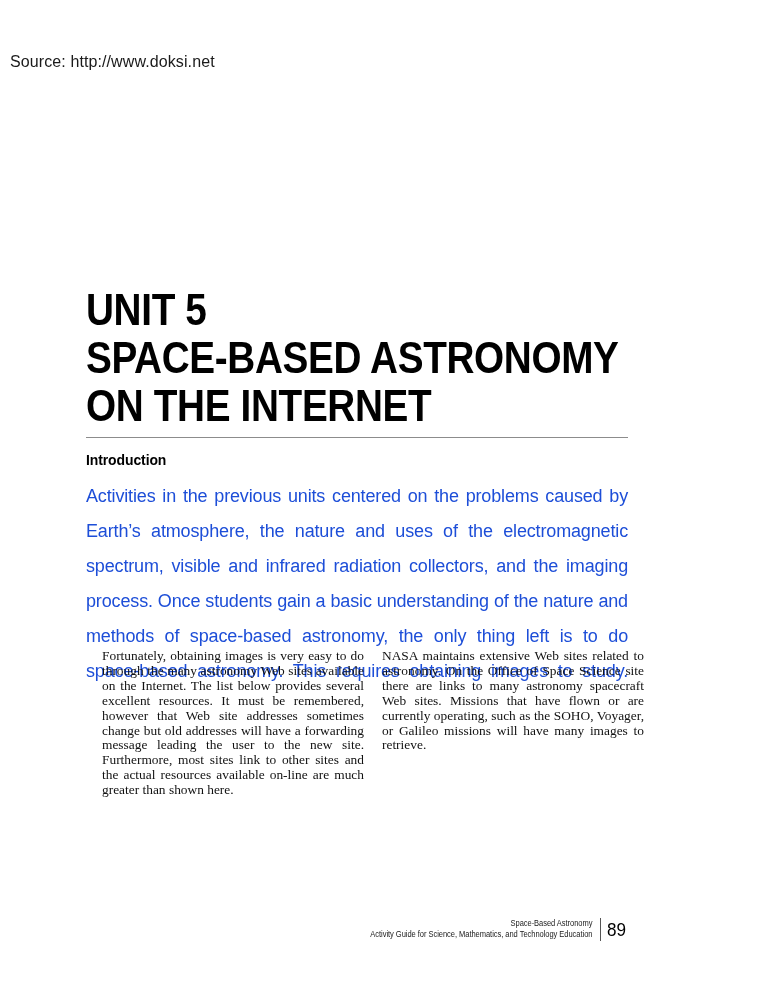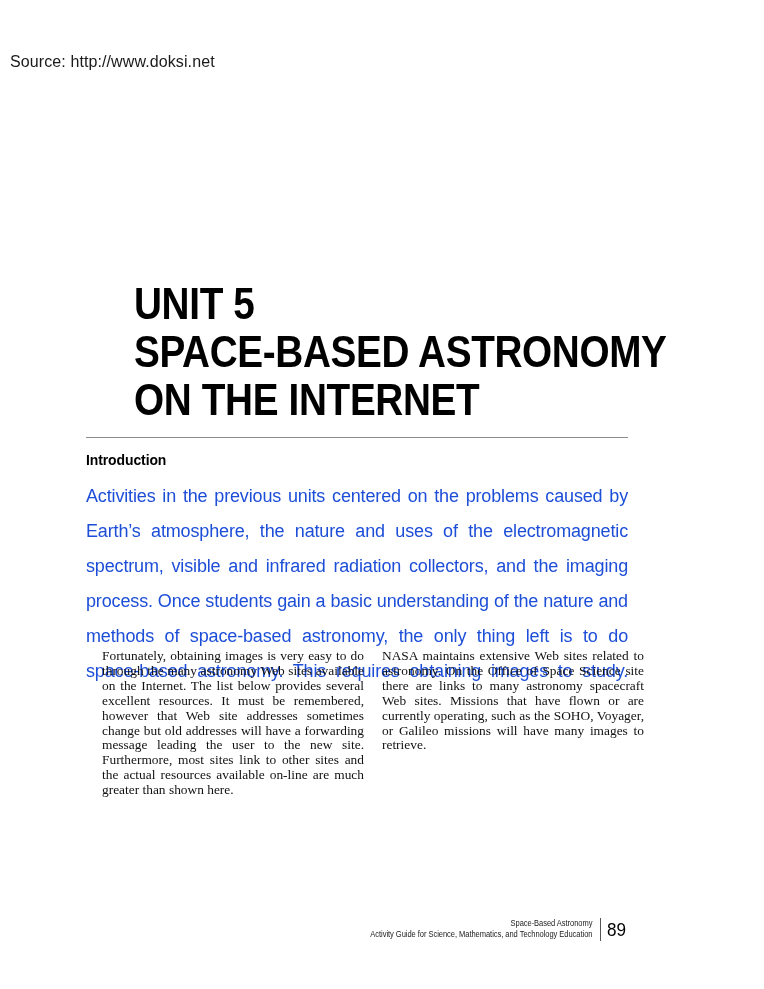--- a/index.html
+++ b/index.html
@@ -36,23 +36,22 @@
     left: 86px;
     top: 0;
     width: 542px;
     height: 989px;
   }
 
   
   .unit-title {
     position: absolute;
     left: 0;
-    top: 280px;
+    top: 286px;
     width: 542px;
-    margin-left: 48px;
   }
   .unit-title-line {
     font-family: "Liberation Sans Narrow", "Liberation Sans", sans-serif;
     font-weight: bold;
     font-size: 44px;
     line-height: 48px;
     letter-spacing: -0.4px;
     transform: scaleX(0.88);
     transform-origin: left center;
     white-space: nowrap;

